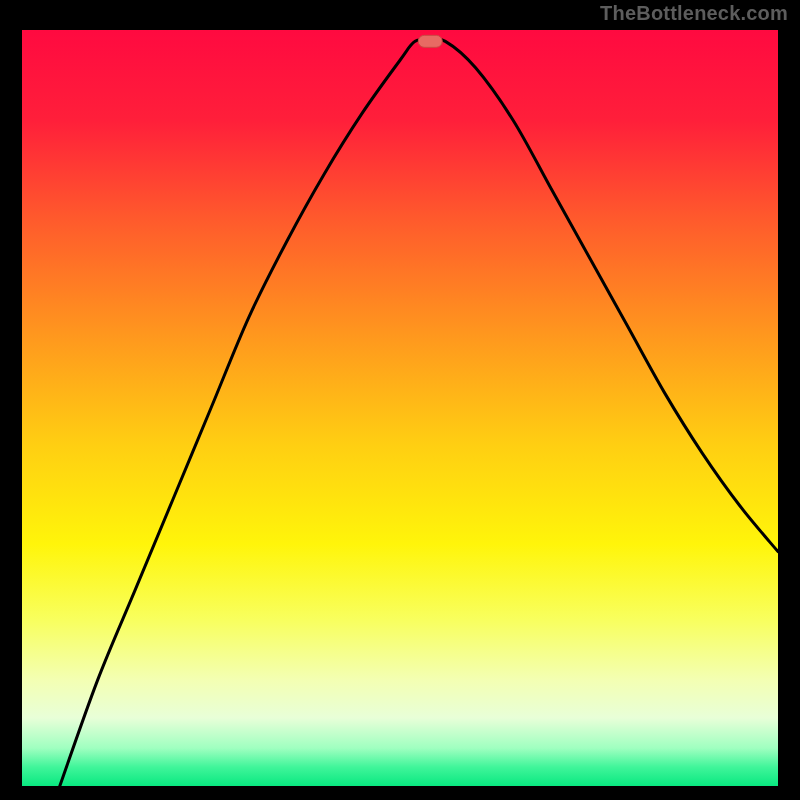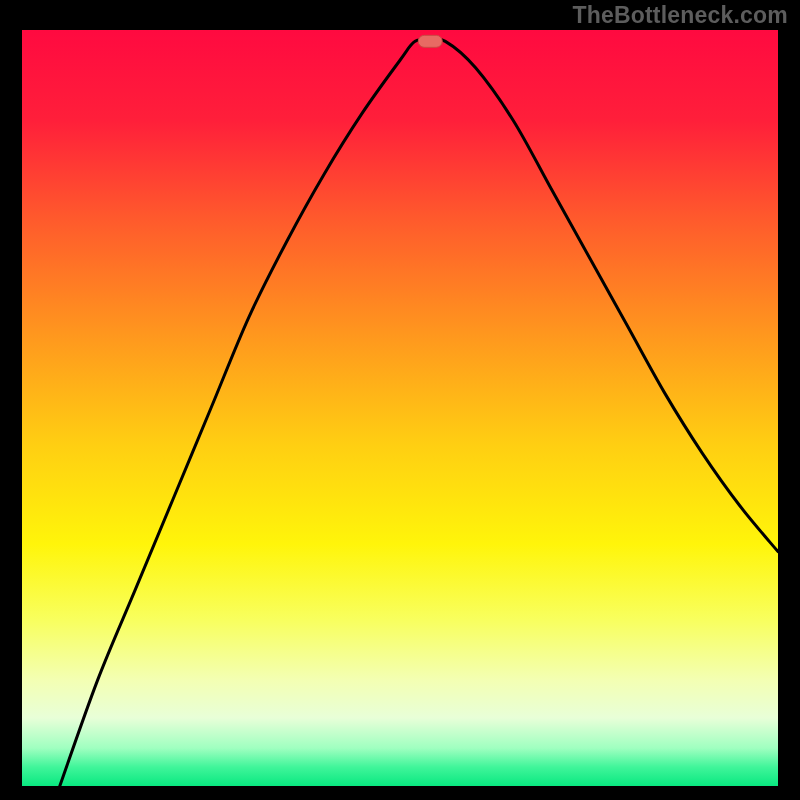--- a/index.html
+++ b/index.html
@@ -15,21 +15,21 @@
     width: 800px;
     height: 800px;
     background: #000;
   }
   .watermark {
     position: absolute;
     top: 2px;
     right: 12px;
     color: #5d5d5d;
     font-family: Arial, Helvetica, sans-serif;
-    font-size: 23px;
+    font-size: 20px;
     font-weight: bold;
     letter-spacing: 0.2px;
     z-index: 3;
   }
   .plot {
     position: absolute;
     left: 22px;
     top: 30px;
     width: 756px;
     height: 756px;

